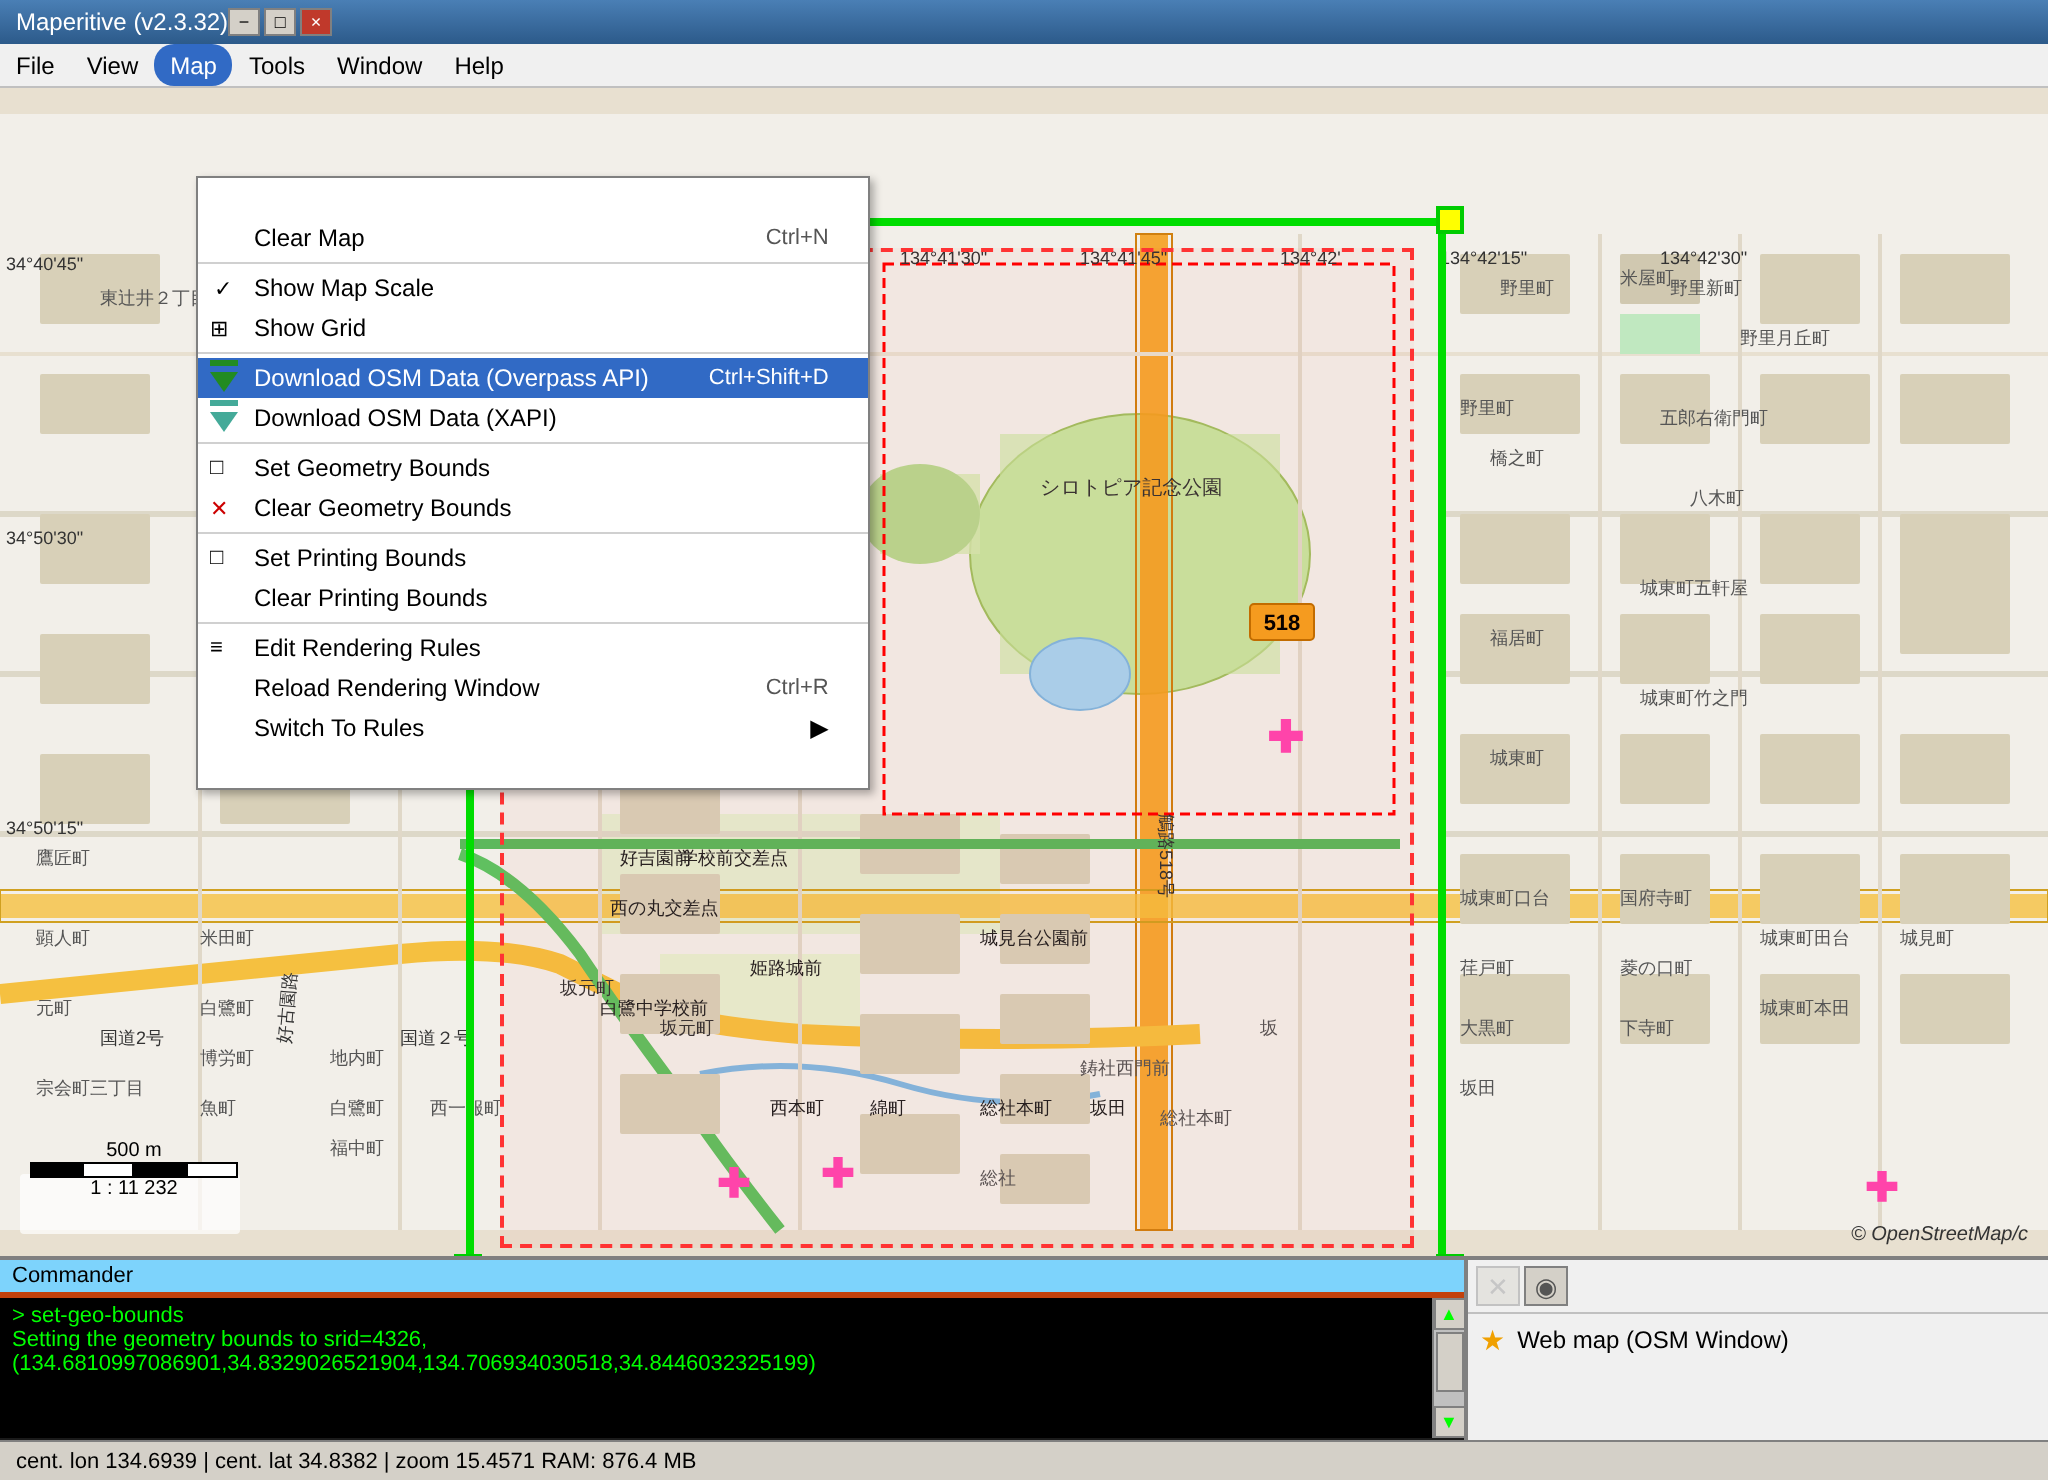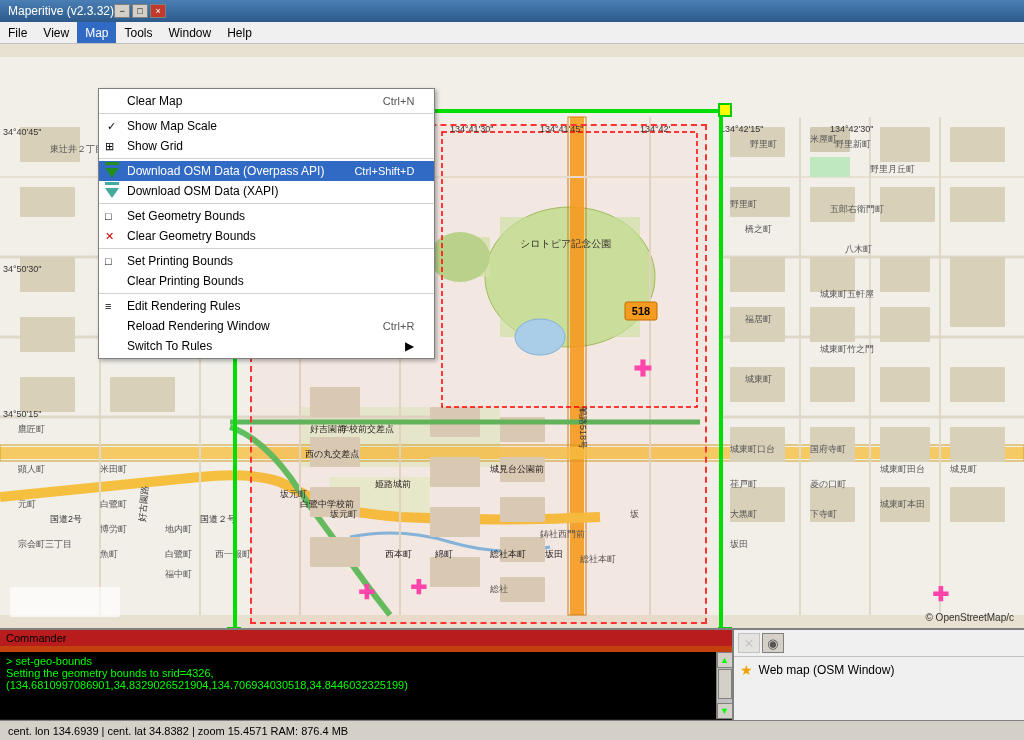--- a/index.html
+++ b/index.html
@@ -27,21 +27,21 @@
       border-bottom: 1px solid #c0c0c0;
     }
     .menu-item {
       padding: 2px 8px;
       cursor: pointer;
       height: 100%;
       display: flex;
       align-items: center;
     }
     .menu-item:hover, .menu-item.active { background: #316ac5; color: white; }
-    .menu-item.active { background: #316ac5; color: white; }
+    .menu-item.active { background: #316ac5; color: white; border-radius: 10px; }
 
     
     #main { display: flex; flex-direction: column; height: calc(740px - 44px); }
 
     
     #map-area {
       flex: 1;
       position: relative;
       overflow: hidden;
       background: #e8e0d0;
@@ -50,21 +50,21 @@
     
     #map-dropdown {
       position: absolute;
       top: 44px;
       left: 98px;
       background: white;
       border: 1px solid #808080;
       box-shadow: 2px 2px 4px rgba(0,0,0,0.3);
       z-index: 1000;
       min-width: 300px;
-      padding: 2px 0;
+      padding: 20px 0;
     }
     .dd-item {
       display: flex;
       align-items: center;
       padding: 3px 20px 3px 28px;
       cursor: pointer;
       position: relative;
       white-space: nowrap;
     }
     .dd-item.highlighted { background: #316ac5; color: white; }
@@ -124,44 +124,45 @@
     .scale-text { font-size: 10px; color: #000; text-align: center; }
 
     
     .map-attribution {
       position: absolute;
       bottom: 5px;
       right: 10px;
       font-size: 10px;
       color: #333;
       z-index: 10;
+      font-style: italic;
     }
 
     
     #bottom-panel {
       height: 112px;
       display: flex;
       border-top: 2px solid #808080;
     }
 
     
     #commander {
       flex: 1;
       background: #000;
       color: #00ff00;
       display: flex;
       flex-direction: column;
       border-right: 2px solid #808080;
     }
     #commander-header {
-      background: #b91c1c;
+      background: #7dd3fc;
       color: #000;
       padding: 2px 6px;
       font-size: 11px;
-      border-bottom: 6px solid #c2410c;
+      border-bottom: 3px solid #c2410c;
       display: flex;
       align-items: center;
     }
     #commander-output {
       flex: 1;
       padding: 3px 6px;
       font-size: 11px;
       font-family: Liberation Sans, sans-serif;
       overflow: hidden;
       color: #00ff00;
@@ -489,20 +490,30 @@
     <div class="corner-marker" style="left: 227px; top: 59px;"></div>
     <div class="corner-marker" style="left: 718px; top: 59px;"></div>
     <div class="corner-marker" style="left: 227px; top: 583px;"></div>
     <div class="corner-marker" style="left: 718px; top: 583px;"></div>
 
     <div class="cross-marker" style="left: 643px; top: 325px; color: #ff44aa; font-size: 22px;">✚</div>
     <div class="cross-marker" style="left: 367px; top: 548px; color: #ff44aa; font-size: 20px;">✚</div>
     <div class="cross-marker" style="left: 419px; top: 543px; color: #ff44aa; font-size: 20px;">✚</div>
     <div class="cross-marker" style="left: 941px; top: 550px; color: #ff44aa; font-size: 20px;">✚</div>
 
+    <div id="scale-bar">
+      <div class="scale-text">500 m</div>
+      <div class="scale-visual">
+        <div class="scale-black" style="width: 26px; height: 8px;"></div>
+        <div class="scale-white" style="width: 26px; height: 8px;"></div>
+        <div class="scale-black" style="width: 26px; height: 8px;"></div>
+        <div class="scale-white" style="width: 26px; height: 8px;"></div>
+      </div>
+      <div class="scale-text">1 : 11 232</div>
+    </div>
 
     <div class="map-attribution">
       © OpenStreetMap/c
     </div>
 
     <div id="map-dropdown">
 
       <div class="dd-item">
         <span class="check"></span>
         <span>Clear Map</span>

